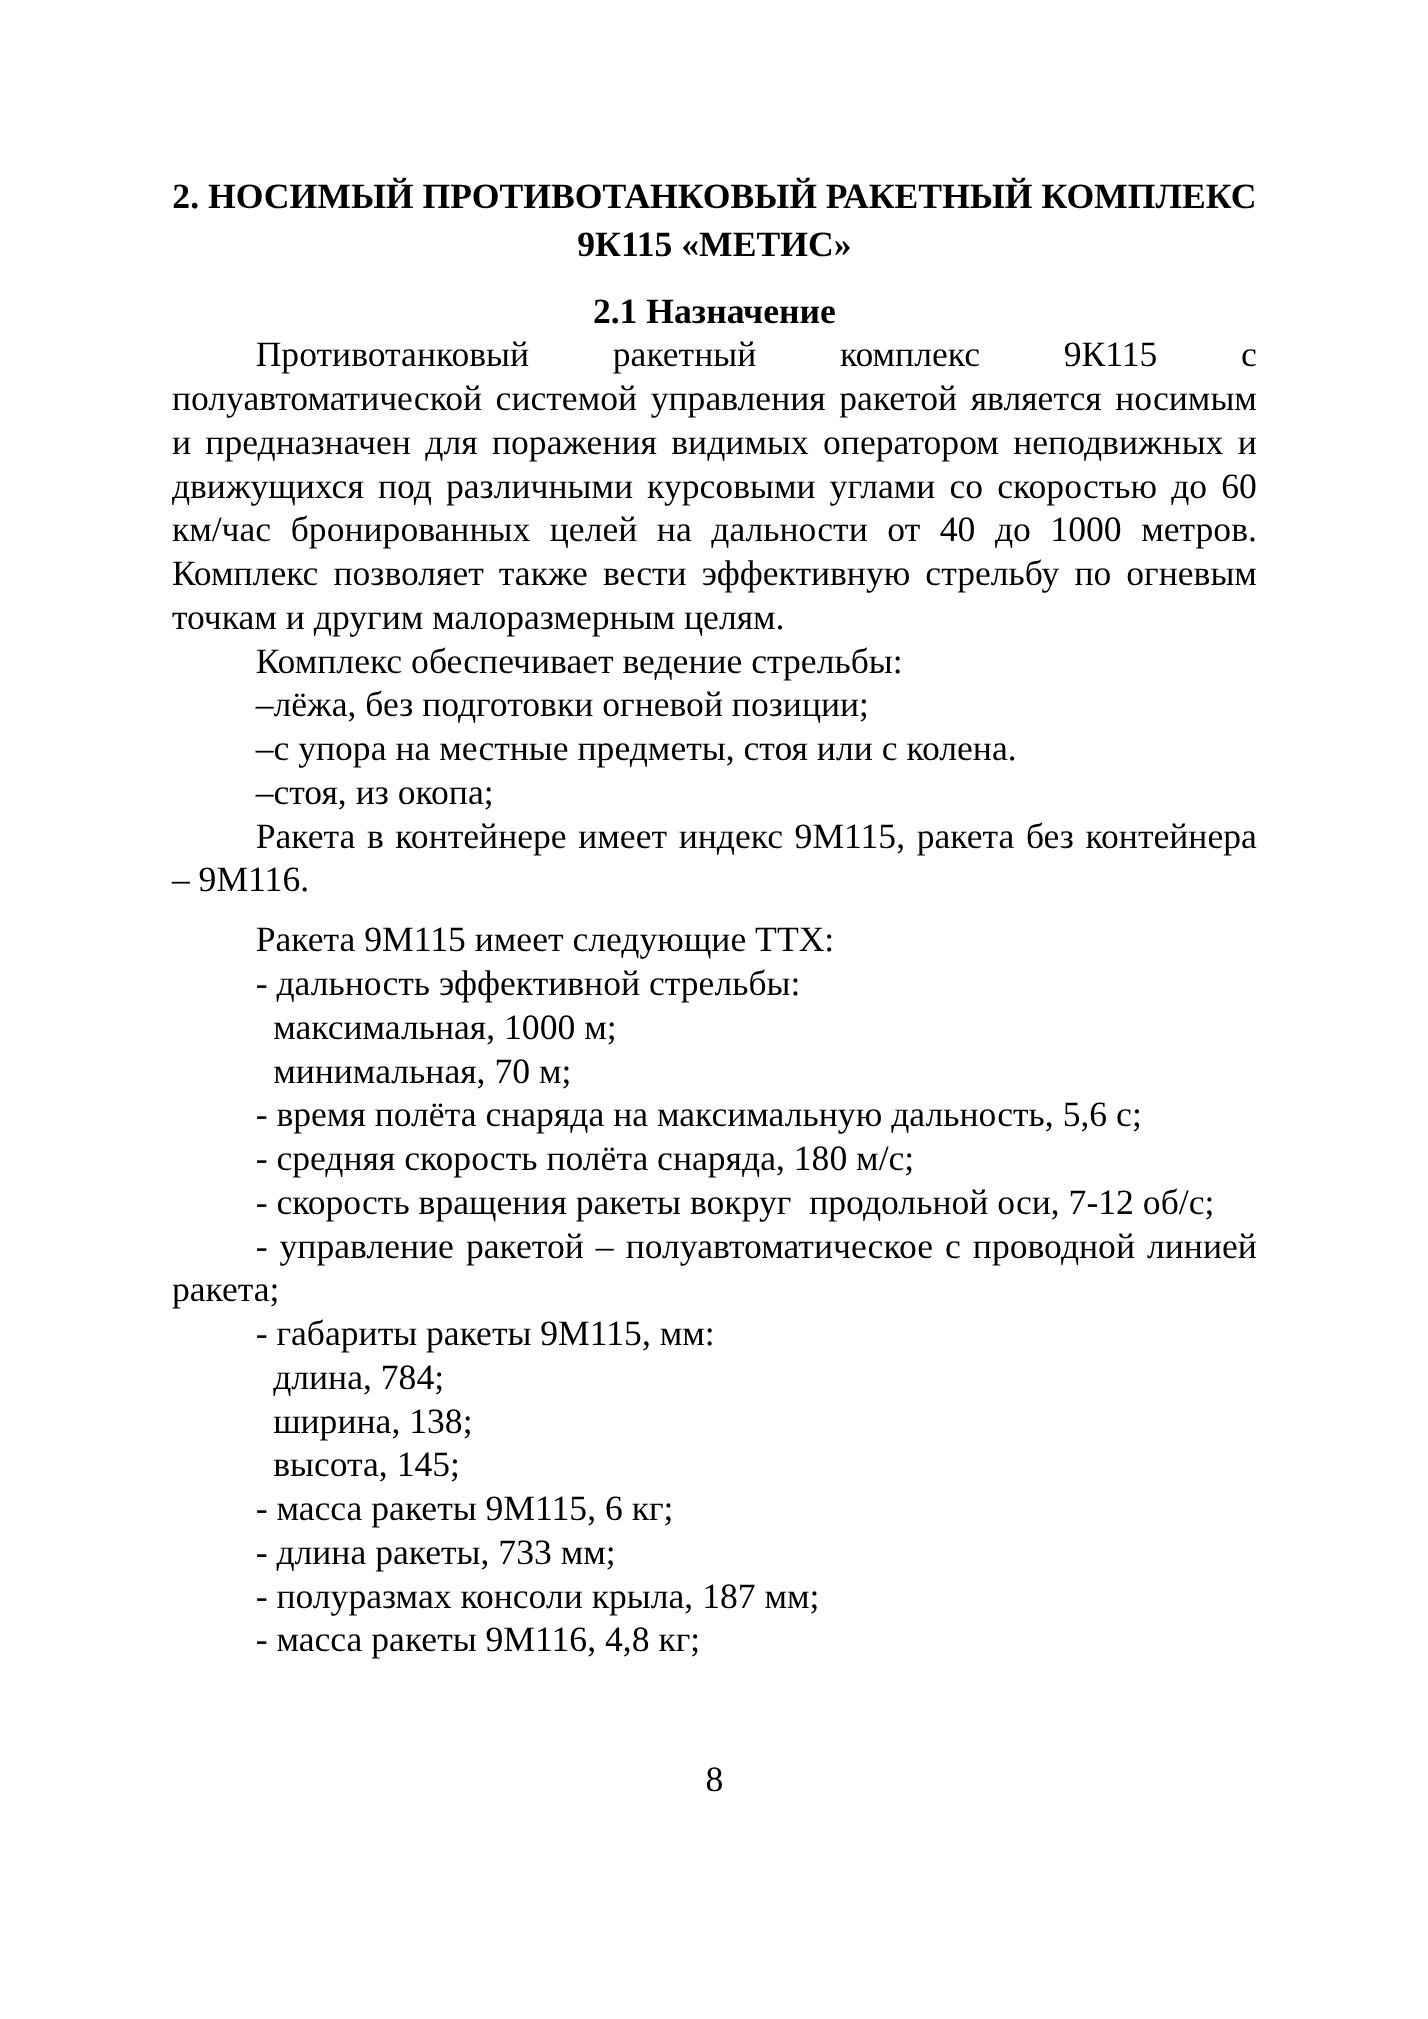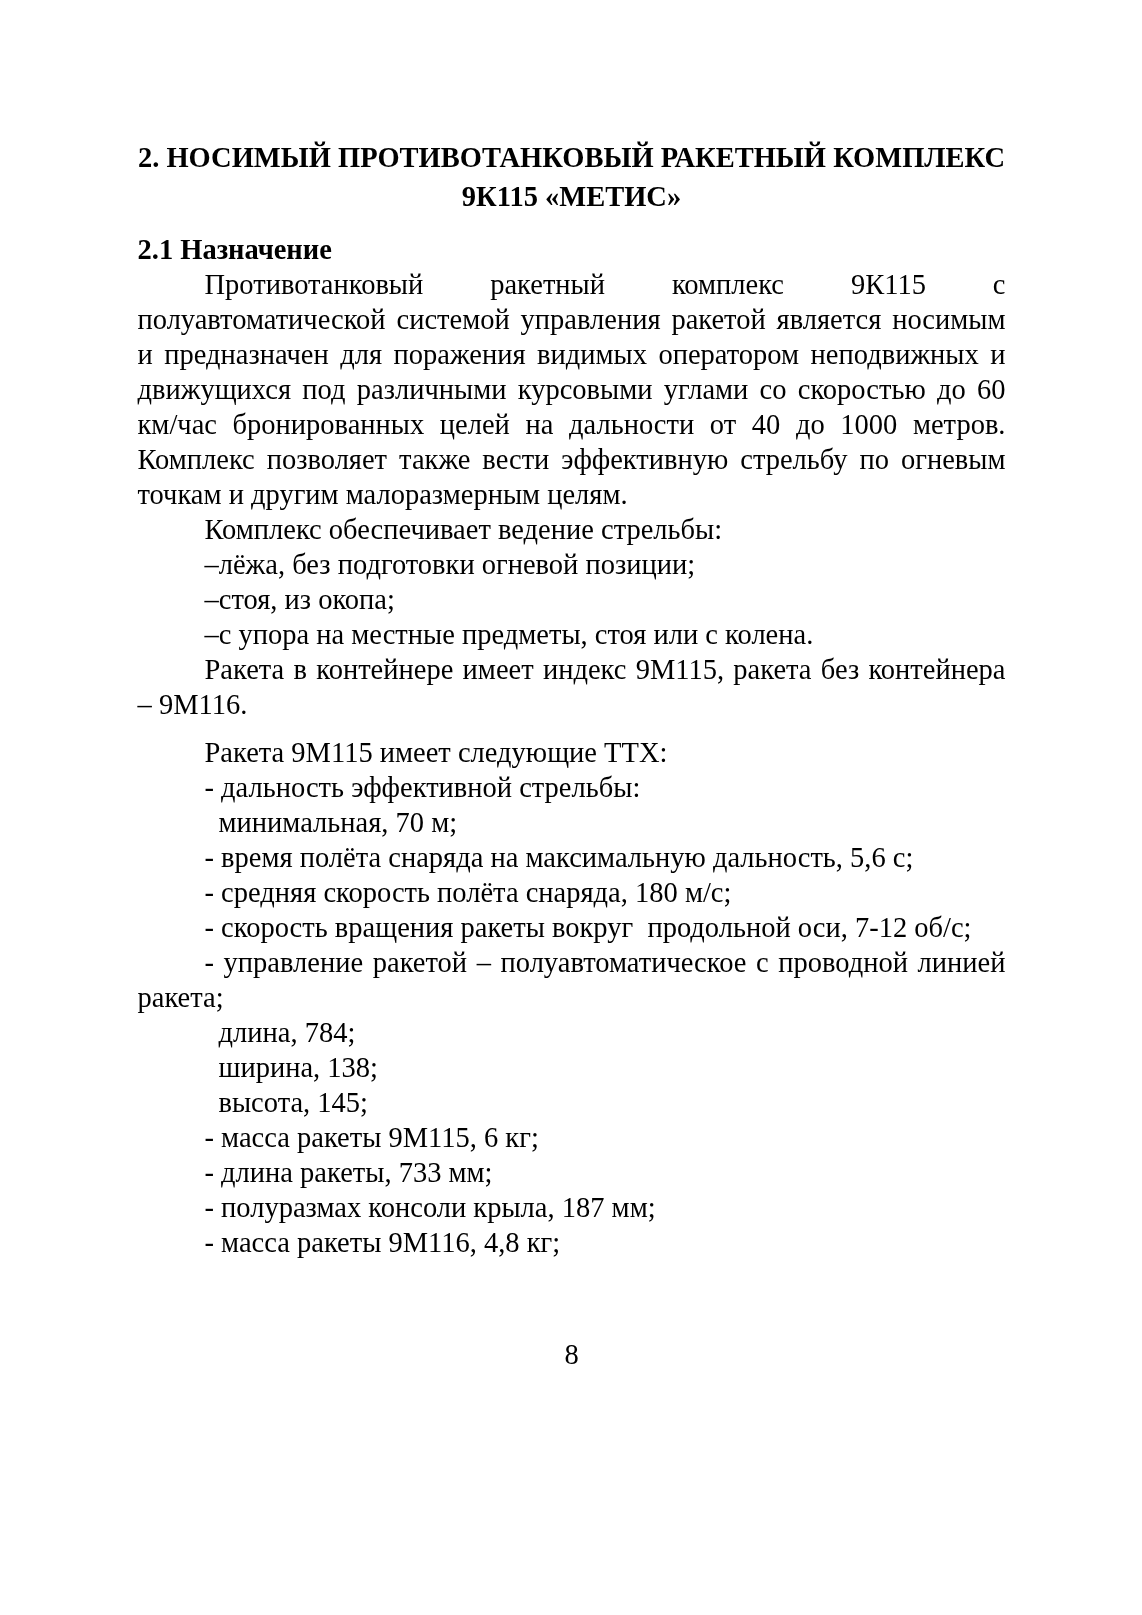--- a/index.html
+++ b/index.html
@@ -21,21 +21,21 @@
     padding: 138px 132px 0 133px;
     overflow: hidden;
   }
   .doc-title {
     text-align: center;
     font-weight: bold;
     line-height: 39px;
   }
   .doc-title .line { display: block; }
   .section-heading {
-    text-align: left;
+    text-align: center;
     font-weight: bold;
   }
   .heading-2-1 { margin-top: 16px; }
   .heading-2-2 { margin-top: 11px; }
   .para {
     text-align: justify;
     text-indent: 67px;
     white-space: pre-wrap;
   }
   .para-first { margin-top: 0; }
@@ -65,34 +65,36 @@
     <span class="line">9К115 «МЕТИС»</span>
   </div>
 
   <div class="section-heading heading-2-1">2.1 Назначение</div>
 
   <div class="para para-first">Противотанковый ракетный комплекс 9К115 с полуавтоматической системой управления ракетой является носимым и предназначен для поражения видимых оператором неподвижных и движущихся под различными курсовыми углами со скоростью до 60 км/час бронированных целей на дальности от 40 до 1000 метров. Комплекс позволяет также вести эффективную стрельбу по огневым точкам и другим малоразмерным целям.</div>
 
   <div class="para">Комплекс обеспечивает ведение стрельбы:</div>
 
   <div class="dash-item">–лёжа, без подготовки огневой позиции;</div>
+  <div class="dash-item">–с упора на местные предметы, стоя или с колена.</div>
   <div class="dash-item">–стоя, из окопа;</div>
-  <div class="dash-item">–с упора на местные предметы, стоя или с колена.</div>
 
   <div class="para">Ракета в контейнере имеет индекс 9М115, ракета без контейнера – 9М116.</div>
 
 
   <div class="para intro-para">Ракета 9М115 имеет следующие ТТХ:</div>
 
   <div class="spec-item">- дальность эффективной стрельбы:</div>
+  <div class="spec-sub">максимальная, 1000 м;</div>
   <div class="spec-sub">минимальная, 70 м;</div>
   <div class="spec-item">- время полёта снаряда на максимальную дальность, 5,6 с;</div>
   <div class="spec-item">- средняя скорость полёта снаряда, 180 м/с;</div>
   <div class="spec-item">- скорость вращения ракеты вокруг  продольной оси, 7-12 об/с;</div>
   <div class="spec-item">- управление ракетой – полуавтоматическое с проводной линией ракета;</div>
+  <div class="spec-item">- габариты ракеты 9М115, мм:</div>
   <div class="spec-sub">длина, 784;</div>
   <div class="spec-sub">ширина, 138;</div>
   <div class="spec-sub">высота, 145;</div>
   <div class="spec-item">- масса ракеты 9М115, 6 кг;</div>
   <div class="spec-item">- длина ракеты, 733 мм;</div>
   <div class="spec-item">- полуразмах консоли крыла, 187 мм;</div>
   <div class="spec-item">- масса ракеты 9М116, 4,8 кг;</div>
 
   <div class="page-number">8</div>
 

